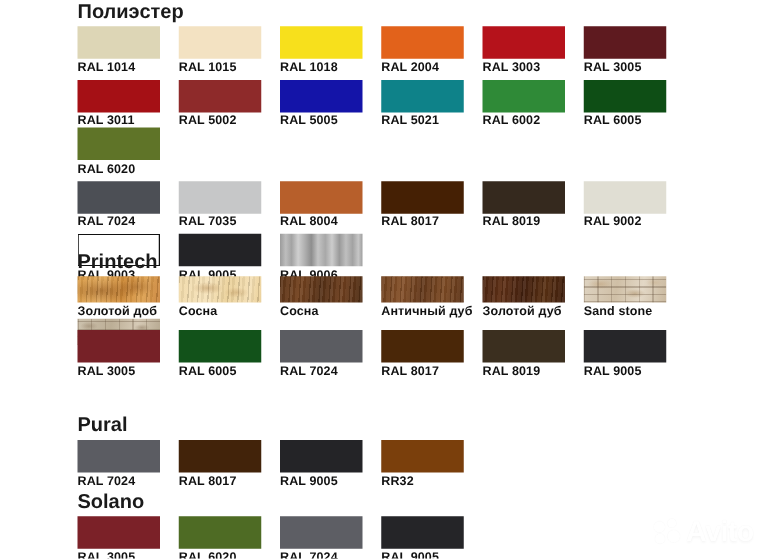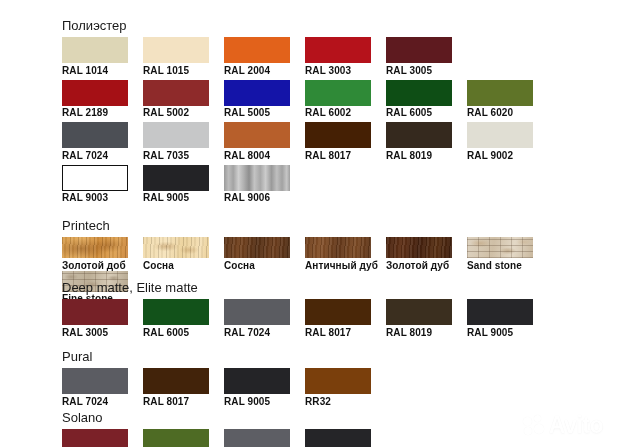--- a/index.html
+++ b/index.html
@@ -20,26 +20,26 @@
     width: 617px;
     height: 447px;
     background: #ffffff;
     overflow: hidden;
   }
   .section {
     position: absolute;
     left: 62px;
   }
   .section-title {
-    font-size: 13px;
+    font-size: 16px;
     color: #1a1a1a;
-    font-weight: 400;
+    font-weight: 700;
     line-height: 15px;
     white-space: nowrap;
-    margin: 16px 0 4px 0;
+    margin: 0 0 4px 0;
   }
   .swatch-grid {
     display: flex;
     flex-wrap: wrap;
     gap: 0px;
   }
   .swatch-cell {
     width: 81px;
     box-sizing: border-box;
   }
@@ -197,43 +197,51 @@
         <div class="swatch-grid">
           <div class="swatch-cell">
             <span class="swatch-chip" style="background: rgb(221, 214, 182);"></span>
             <div class="swatch-label">RAL 1014</div>
           </div>
           <div class="swatch-cell">
             <span class="swatch-chip" style="background: rgb(243, 226, 194);"></span>
             <div class="swatch-label">RAL 1015</div>
           </div>
           <div class="swatch-cell">
+            <span class="swatch-chip" style="background: rgb(247, 224, 28);"></span>
+            <div class="swatch-label">RAL 1018</div>
+          </div>
+          <div class="swatch-cell">
             <span class="swatch-chip" style="background: rgb(226, 98, 27);"></span>
             <div class="swatch-label">RAL 2004</div>
           </div>
           <div class="swatch-cell">
             <span class="swatch-chip" style="background: rgb(181, 18, 27);"></span>
             <div class="swatch-label">RAL 3003</div>
           </div>
           <div class="swatch-cell">
             <span class="swatch-chip" style="background: rgb(94, 26, 31);"></span>
             <div class="swatch-label">RAL 3005</div>
           </div>
           <div class="row-spacer"></div>
           <div class="swatch-cell">
             <span class="swatch-chip" style="background: rgb(165, 16, 21);"></span>
-            <div class="swatch-label">RAL 2189</div>
+            <div class="swatch-label">RAL 3011</div>
           </div>
           <div class="swatch-cell">
             <span class="swatch-chip" style="background: rgb(142, 42, 42);"></span>
             <div class="swatch-label">RAL 5002</div>
           </div>
           <div class="swatch-cell">
             <span class="swatch-chip" style="background: rgb(20, 20, 168);"></span>
             <div class="swatch-label">RAL 5005</div>
+          </div>
+          <div class="swatch-cell">
+            <span class="swatch-chip" style="background: rgb(14, 130, 137);"></span>
+            <div class="swatch-label">RAL 5021</div>
           </div>
           <div class="swatch-cell">
             <span class="swatch-chip" style="background: rgb(47, 138, 55);"></span>
             <div class="swatch-label">RAL 6002</div>
           </div>
           <div class="swatch-cell">
             <span class="swatch-chip" style="background: rgb(14, 78, 21);"></span>
             <div class="swatch-label">RAL 6005</div>
           </div>
           <div class="swatch-cell">
@@ -307,21 +315,20 @@
             <span class="swatch-chip short tex-stone tex-stone-sand"></span>
             <div class="swatch-label">Sand stone</div>
           </div>
           <div class="swatch-cell">
             <span class="swatch-chip short tex-stone tex-stone-fine"></span>
             <div class="swatch-label">Fine stone</div>
           </div>
         </div>
       </div>
       <div class="section" style="top: 264px;">
-        <div class="section-title">Deep matte, Elite matte</div>
         <div class="swatch-grid">
           <div class="swatch-cell">
             <span class="swatch-chip" style="background: rgb(118, 33, 39);"></span>
             <div class="swatch-label">RAL 3005</div>
           </div>
           <div class="swatch-cell">
             <span class="swatch-chip" style="background: rgb(18, 82, 26);"></span>
             <div class="swatch-label">RAL 6005</div>
           </div>
           <div class="swatch-cell">

